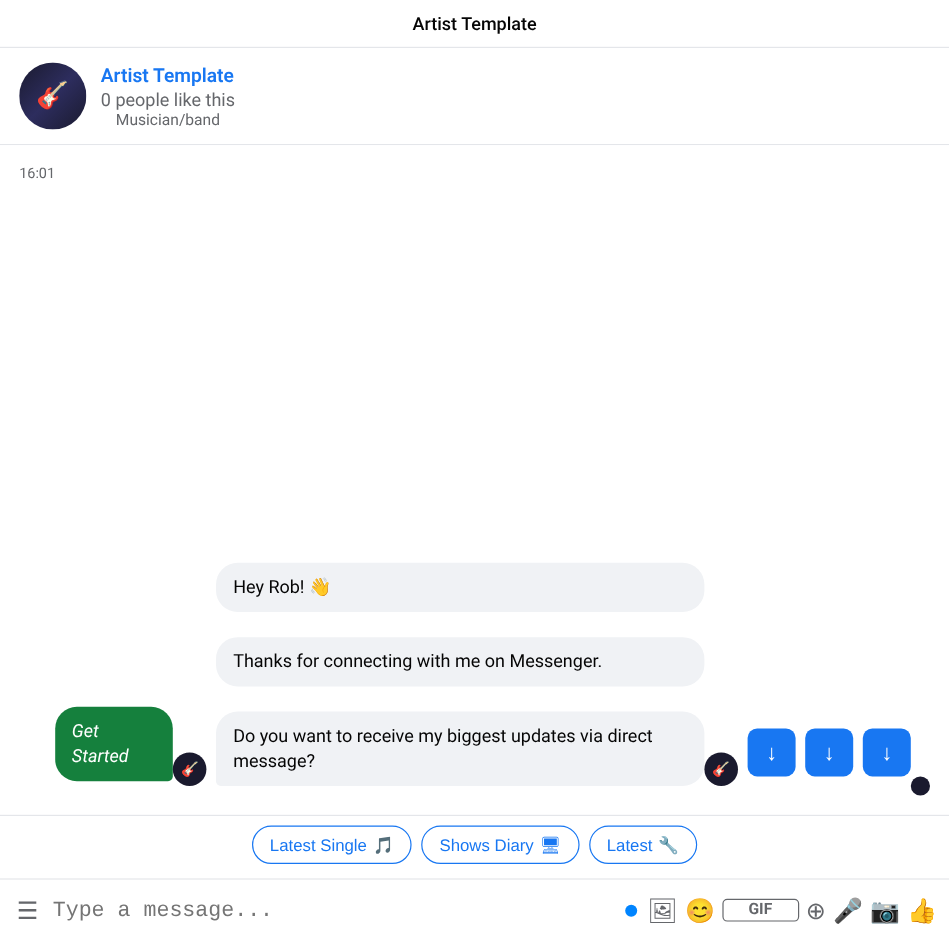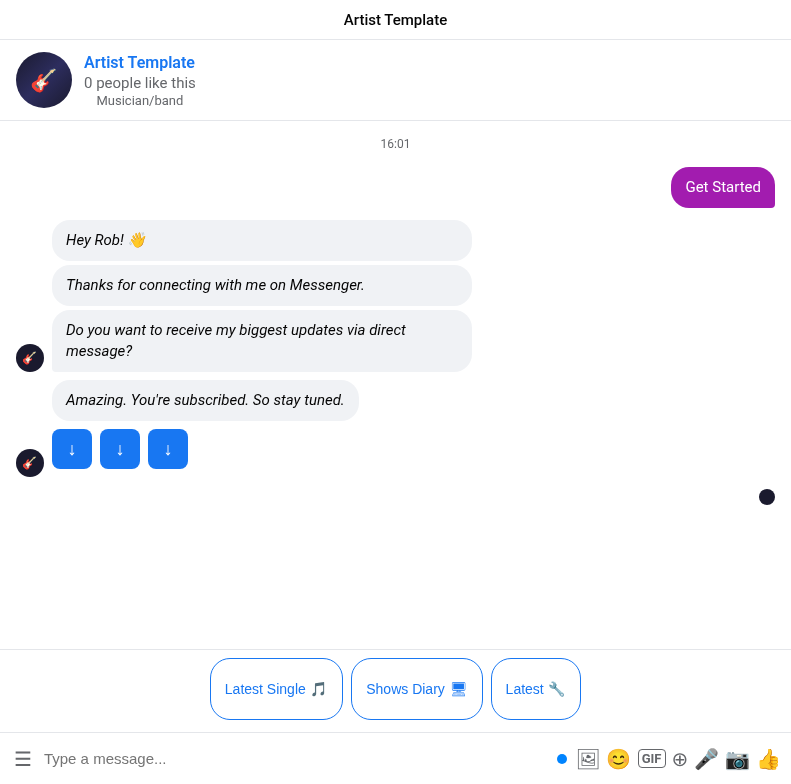--- a/index.html
+++ b/index.html
@@ -80,21 +80,21 @@
       text-align: center;
     }
 
     
     .chat-area {
       flex: 1;
       overflow-y: auto;
       padding: 16px;
       background: #fff;
       display: flex;
-      flex-direction: column;
+      flex-direction: row;
     }
 
     .timestamp {
       text-align: center;
       font-size: 12px;
       color: #65676b;
       margin-bottom: 16px;
     }
 
     
@@ -127,31 +127,31 @@
       border-radius: 18px;
       font-size: 15px;
       line-height: 1.4;
     }
     .bubble.bot-bubble {
       background: #f0f2f5;
       color: #050505;
       border-bottom-left-radius: 4px;
     }
     .bubble.user-bubble {
-      background: #a21caf;
+      background: #15803d;
       color: #fff;
       border-bottom-right-radius: 4px;
+      font-style: italic;
     }
 
     .message-group {
       display: flex;
       flex-direction: column;
-      gap: 4px;
+      gap: 21px;
       max-width: 420px;
-      font-style: italic;
     }
     .message-group .bubble {
       border-radius: 18px;
     }
     .message-group .bubble:first-child {
       border-bottom-left-radius: 18px;
     }
     .message-group .bubble:last-child {
       border-bottom-left-radius: 4px;
     }
@@ -200,21 +200,21 @@
       display: flex;
       gap: 8px;
       justify-content: center;
       flex-wrap: wrap;
       border-top: 1px solid #e4e6ea;
       background: #fff;
     }
     .quick-reply-btn {
       border: 1.5px solid #1877f2;
       border-radius: 20px;
-      padding: 22px 14px;
+      padding: 7px 14px;
       font-size: 14px;
       color: #1877f2;
       background: #fff;
       cursor: pointer;
       display: flex;
       align-items: flex-end;
       gap: 5px;
     }
 
     
@@ -230,23 +230,24 @@
     .input-bar-icon {
       font-size: 20px;
       color: #65676b;
       cursor: pointer;
       padding: 4px;
     }
     .input-field {
       flex: 1;
       border: none;
       outline: none;
-      font-size: 15px;
+      font-size: 18px;
       color: #b91c1c;
       background: transparent;
+      font-family: Liberation Mono, monospace;
     }
     .input-dot {
       width: 10px;
       height: 10px;
       border-radius: 50%;
       background: #0084ff;
     }
     .input-icons-right {
       display: flex;
       align-items: center;
@@ -292,21 +293,20 @@
       <div class="bubble bot-bubble">Hey Rob! 👋</div>
       <div class="bubble bot-bubble">Thanks for connecting with me on Messenger.</div>
       <div class="bubble bot-bubble">Do you want to receive my biggest updates via direct message?</div>
     </div>
   </div>
 
 
   <div class="bot-row-with-avatar">
     <div class="bot-avatar">🎸</div>
     <div class="message-group">
-      <div class="bubble bot-bubble">Amazing. You're subscribed. So stay tuned.</div>
       <div class="arrows-row">
         <div class="arrow-btn">↓</div>
         <div class="arrow-btn">↓</div>
         <div class="arrow-btn">↓</div>
       </div>
     </div>
   </div>
 
   <div style="display:flex; justify-content:flex-end; margin-top:4px;">
     <div class="seen-indicator"></div>
@@ -329,19 +329,19 @@
   </button>
 </div>
 
 <div class="input-bar">
   <span class="input-bar-icon">☰</span>
   <input class="input-field" type="text" placeholder="Type a message..." style="">
   <div class="input-dot"></div>
   <div class="input-icons-right">
     <span class="input-bar-icon-right">🖼</span>
     <span class="input-bar-icon-right">😊</span>
-    <span class="input-bar-icon-right" style="font-size:13px; font-weight:bold; color:#65676b; border: 1.5px solid #65676b; border-radius:4px; padding:1px 3px;">GIF</span>
+    <span class="input-bar-icon-right" style="font-size:13px; font-weight:bold; color:#65676b; border: 1.5px solid #65676b; border-radius:4px; padding:1px 21px;">GIF</span>
     <span class="input-bar-icon-right">⊕</span>
     <span class="input-bar-icon-right">🎤</span>
     <span class="input-bar-icon-right">📷</span>
     <span class="input-bar-icon-right">👍</span>
   </div>
 </div>
 
 </body></html>

